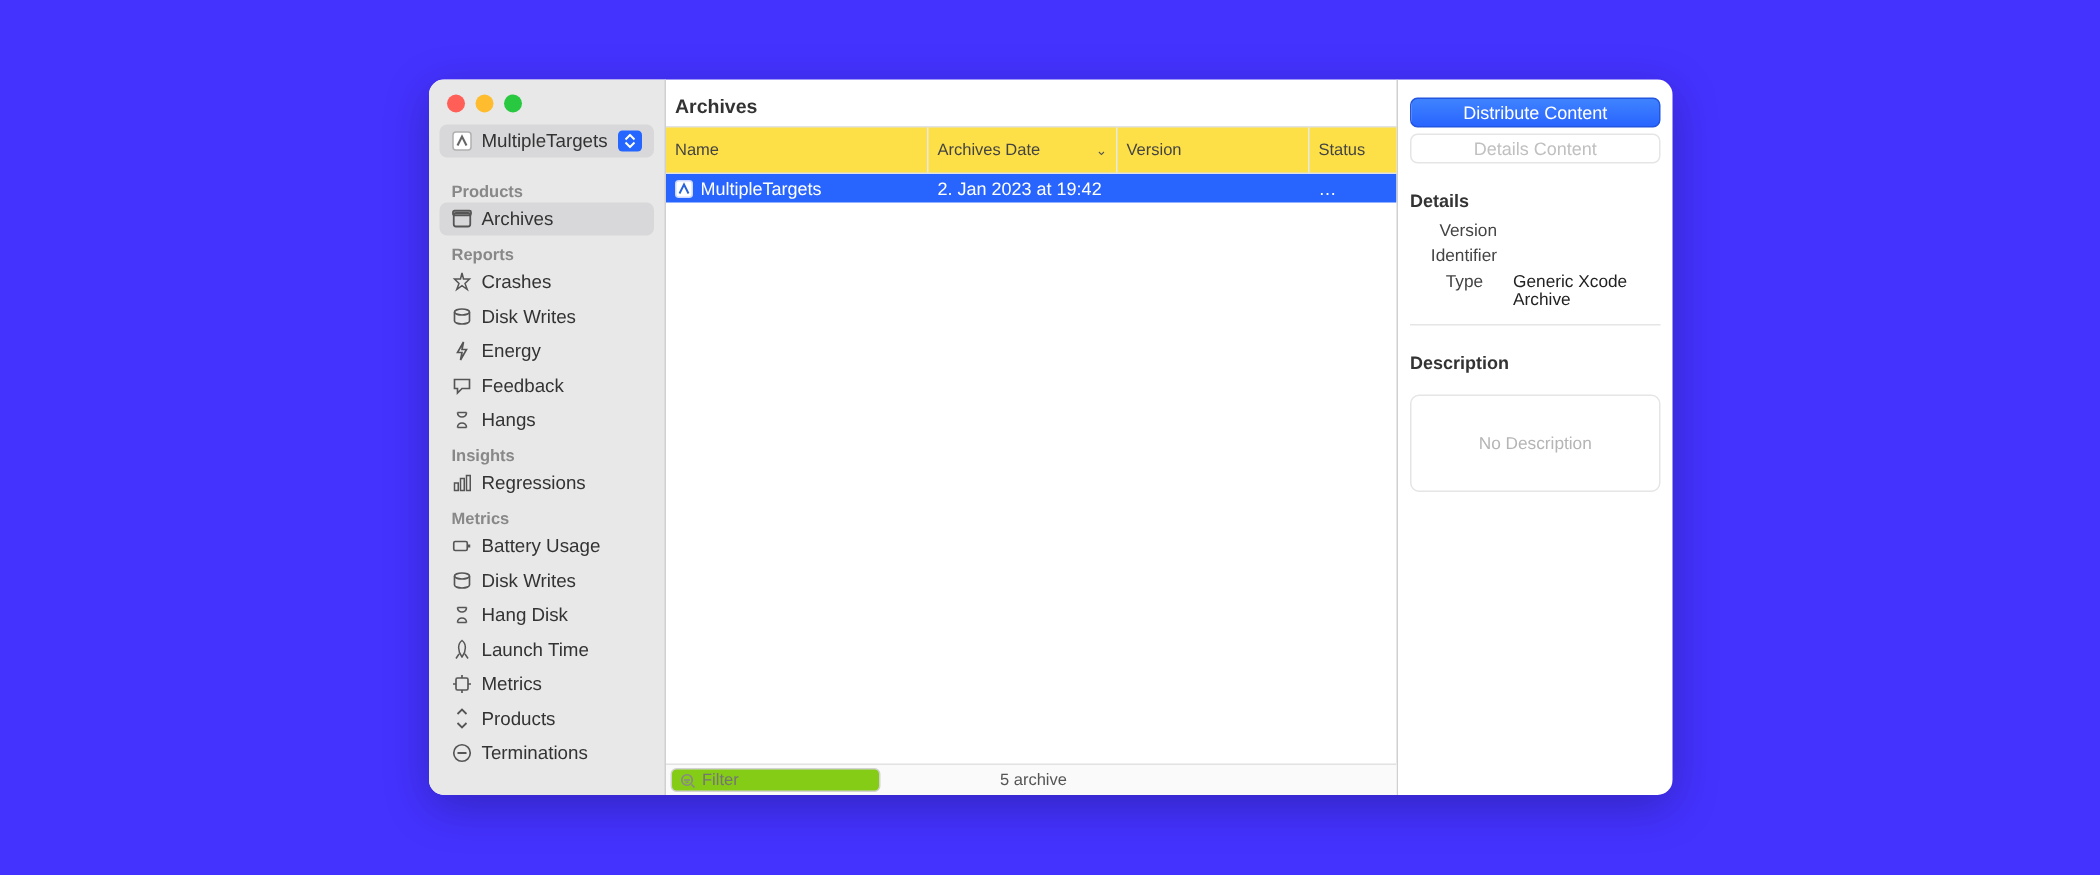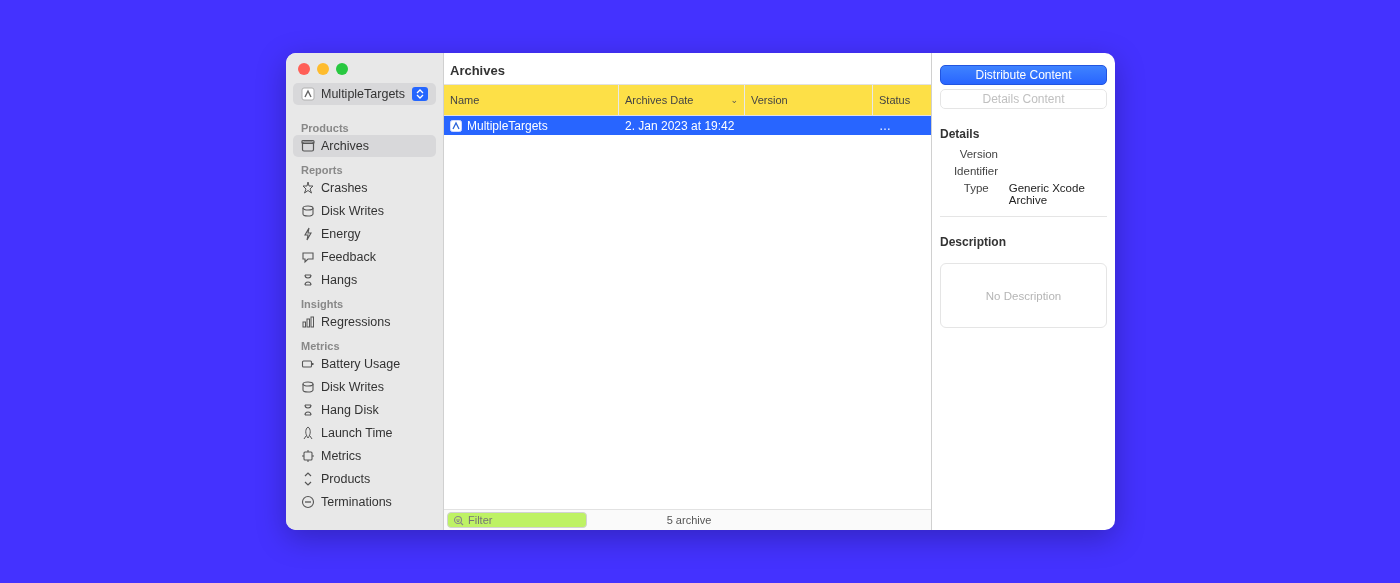--- a/index.html
+++ b/index.html
@@ -122,21 +122,21 @@
   .filter-box {
     width: 140px;
     height: 16px;
     margin-left: 3px;
     border: 1px solid #d2d2d2;
     border-radius: 4px;
     display:flex;
     align-items:center;
     gap:4px;
     padding: 0 5px;
-    background:#bef264;
+    background:#84cc16;
   }
   .filter-box input {
     border:none; outline:none; flex:1; font-size:11px; background:transparent; color:#555;
   }
   
   .middle { position:relative; }
   .footer-count2 {
     font-size: 11px; color:#555;
     margin: 0 auto;
     text-align:center;

